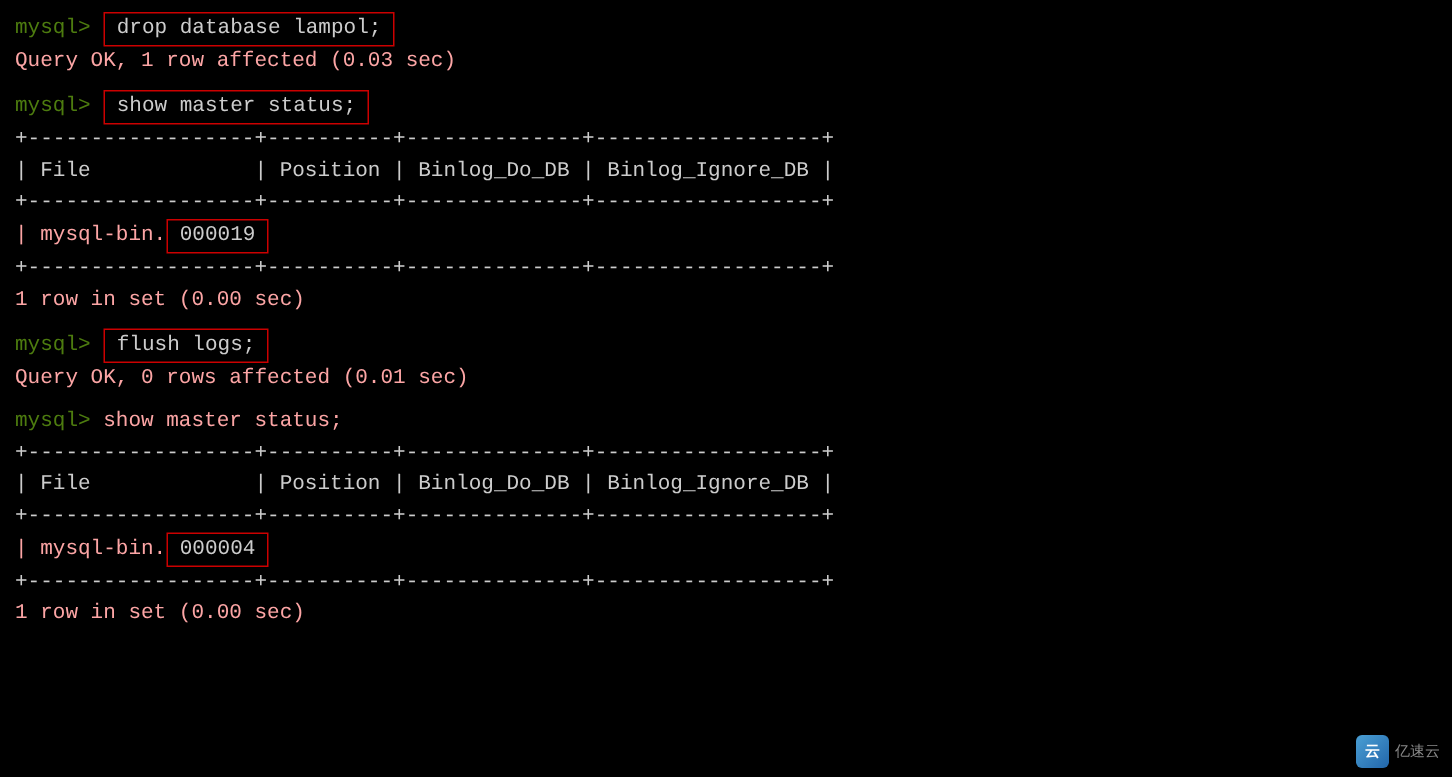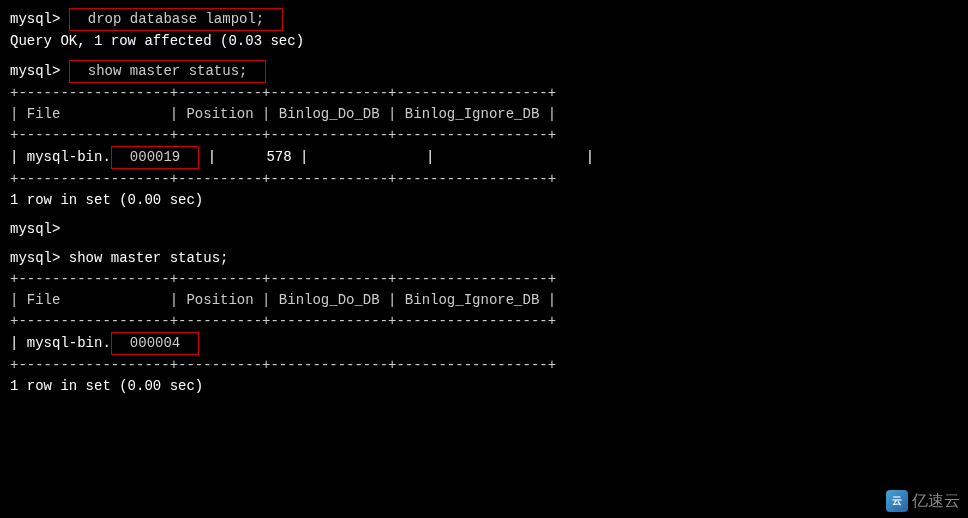--- a/index.html
+++ b/index.html
@@ -20,32 +20,32 @@
       line-height: 1.5;
     }
 
     .line {
       display: flex;
       align-items: baseline;
       white-space: pre;
     }
 
     .prompt {
-      color: #ffffff;
+      color: #4d7c0f;
     }
 
     .cmd-highlight {
       background-color: transparent;
       border: 1px solid #cc0000;
       color: #cccccc;
-      padding: 0 18px;
+      padding: 0 8px;
     }
 
     .output {
-      color: #ffffff;
+      color: #fca5a5;
       white-space: pre;
     }
 
     .table-line {
       color: #cccccc;
       white-space: pre;
     }
 
     .spacer {
       height: 8px;
@@ -68,21 +68,21 @@
       display: flex;
       align-items: center;
       justify-content: center;
       font-size: 10px;
       color: white;
       font-weight: bold;
     }
 
     .watermark-text {
       color: #888888;
-      font-size: 16px;
+      font-size: 10px;
       font-family: Liberation Serif, serif;
     }
   </style>
 </head>
 <body>
 
 <div class="terminal">
 
   <div class="line">
     <span class="prompt">mysql&gt; </span><span class="cmd-highlight">drop database lampol;</span>
@@ -95,34 +95,37 @@
   <div class="spacer"></div>
 
   <div class="line">
     <span class="prompt">mysql&gt; </span><span class="cmd-highlight">show master status;</span>
   </div>
 
   <div class="table-line">+------------------+----------+--------------+------------------+</div>
   <div class="table-line">| File             | Position | Binlog_Do_DB | Binlog_Ignore_DB |</div>
   <div class="table-line">+------------------+----------+--------------+------------------+</div>
   <div class="line">
-    <span class="output">| mysql-bin.</span><span class="cmd-highlight">000019</span><span class="output"> |      578 |              |                  |</span>
+    <span class="output">| mysql-bin.</span><span class="cmd-highlight">000019</span>
   </div>
   <div class="table-line">+------------------+----------+--------------+------------------+</div>
 
   <div class="line">
     <span class="output">1 row in set (0.00 sec)</span>
   </div>
 
   <div class="spacer"></div>
 
   <div class="line">
-    <span class="prompt">mysql&gt; </span>
+    <span class="prompt">mysql&gt; </span><span class="cmd-highlight">flush logs;</span>
   </div>
 
+  <div class="line">
+    <span class="output">Query OK, 0 rows affected (0.01 sec)</span>
+  </div>
 
   <div class="spacer"></div>
 
   <div class="line">
     <span class="prompt">mysql&gt; </span><span class="output">show master status;</span>
   </div>
 
   <div class="table-line">+------------------+----------+--------------+------------------+</div>
   <div class="table-line">| File             | Position | Binlog_Do_DB | Binlog_Ignore_DB |</div>
   <div class="table-line">+------------------+----------+--------------+------------------+</div>

